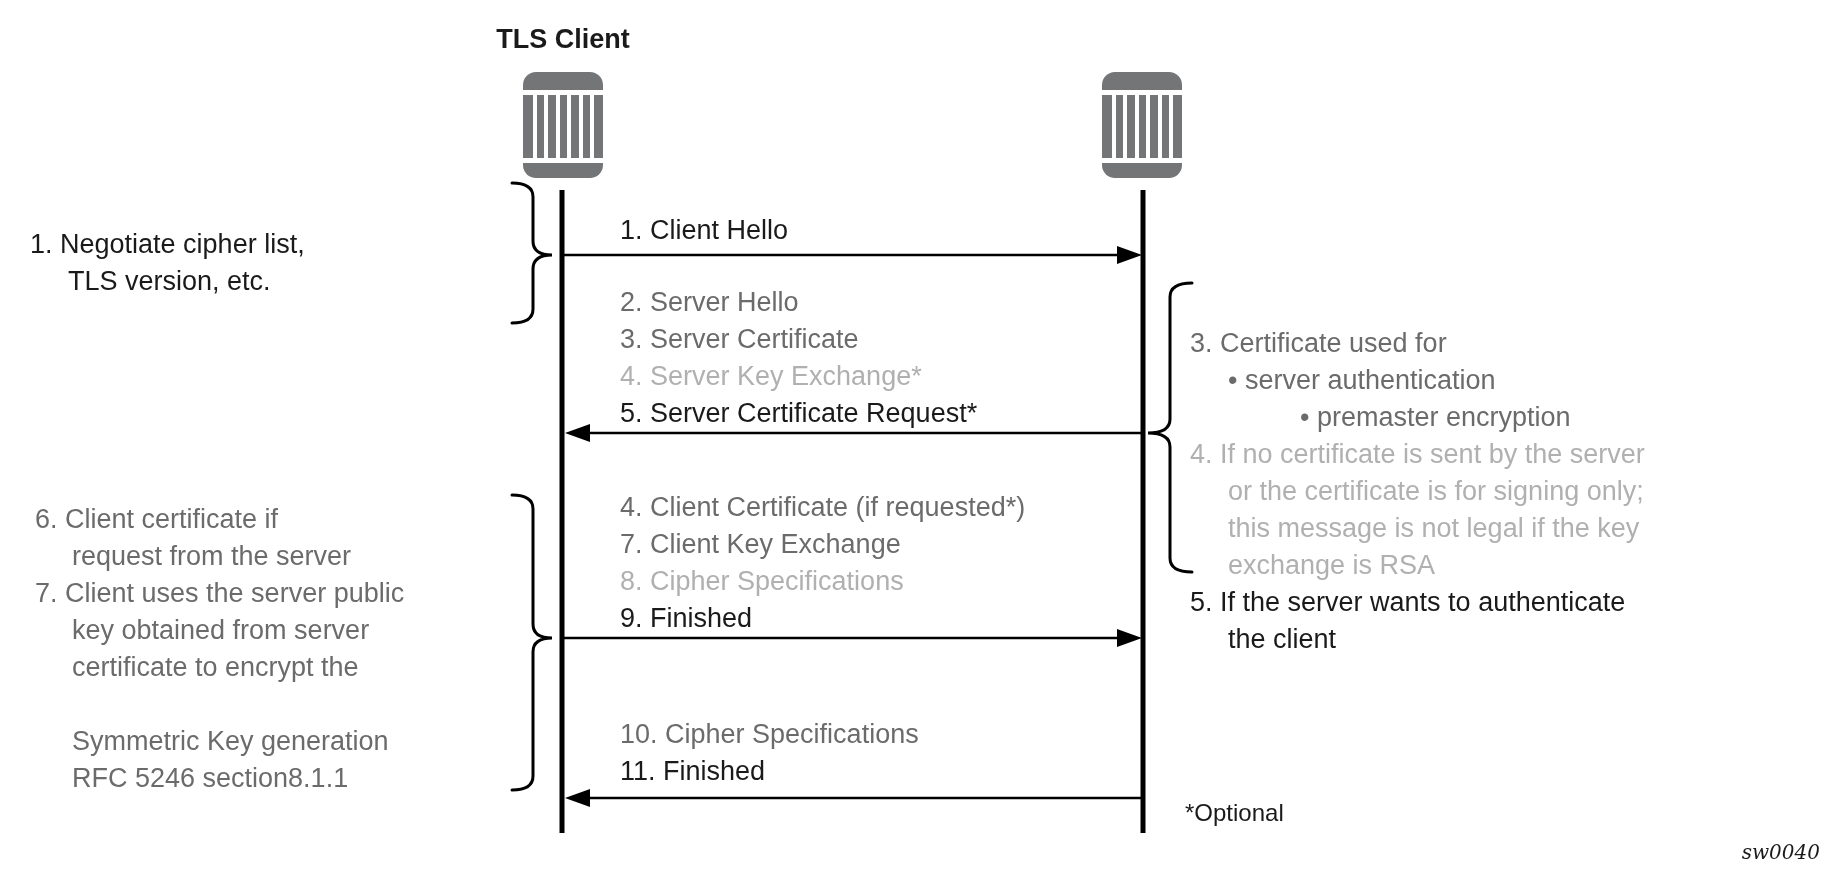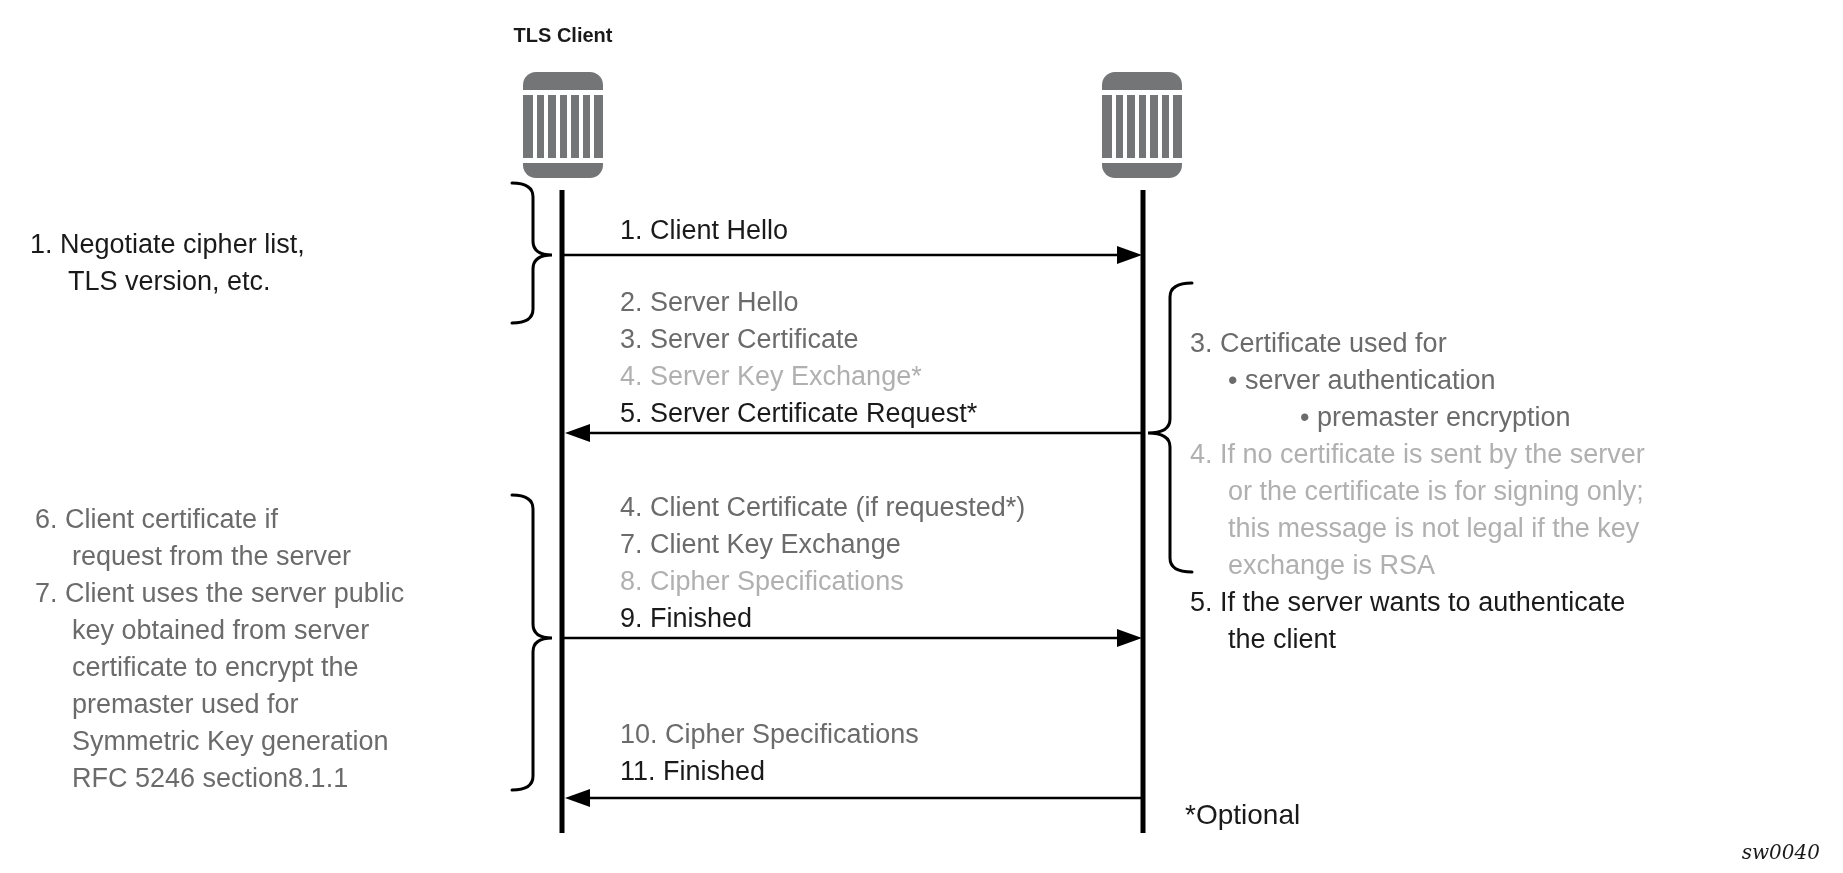--- a/index.html
+++ b/index.html
@@ -5,25 +5,25 @@
   html,body{margin:0;padding:0;background:#fff;}
   #stage{
     position:relative;
     width:1843px;height:873px;
     background:var(--color-background,#fff);
     font-family:"Liberation Sans",sans-serif;
     overflow:hidden;
   }
   .txt{position:absolute;white-space:nowrap;font-size:27px;line-height:1.1;}
   .actor-title{position:absolute;top:24px;width:300px;text-align:center;
-    font-size:20px;font-weight:bold;color:var(--color-text-black,#1a1a1a);}
+    font-size:27px;font-weight:bold;color:var(--color-text-black,#1a1a1a);}
   .t-black{color:var(--color-text-black,#1a1a1a);}
   .t-gray{color:var(--color-text-gray,#6b6b6b);}
   .t-light{color:var(--color-text-light-gray,#b0b0b0);}
-  .footnote{font-size:28px;}
+  .footnote{font-size:24px;}
   .figure-code{
     position:absolute;left:1600px;top:840px;width:220px;text-align:right;
     font-family:"DejaVu Serif",serif;font-style:italic;font-size:20px;
     color:var(--color-text-black,#1a1a1a);
   }
   svg{position:absolute;left:0;top:0;}
   .lifeline{stroke:var(--color-line-black,#000);stroke-width:5;}
   .msg-line{stroke:var(--color-line-black,#000);stroke-width:2.5;}
   .msg-head{fill:var(--color-line-black,#000);}
   .brace{stroke:var(--color-line-black,#000);stroke-width:3;fill:none;stroke-linecap:round;}
@@ -104,21 +104,20 @@
   <div class="txt t-black" style="left:620px;top:757px;">11. Finished</div>
 
   <div class="txt t-black" style="left:30px;top:230px;">1. Negotiate cipher list,</div>
   <div class="txt t-black" style="left:68px;top:267px;">TLS version, etc.</div>
 
   <div class="txt t-gray" style="left:35px;top:505px;">6. Client certificate if</div>
   <div class="txt t-gray" style="left:72px;top:542px;">request from the server</div>
   <div class="txt t-gray" style="left:35px;top:579px;">7. Client uses the server public</div>
   <div class="txt t-gray" style="left:72px;top:616px;">key obtained from server</div>
   <div class="txt t-gray" style="left:72px;top:653px;">certificate to encrypt the</div>
-  <div class="txt t-gray" style="left:72px;top:690px;">premaster used for</div>
   <div class="txt t-gray" style="left:72px;top:727px;">Symmetric Key generation</div>
   <div class="txt t-gray" style="left:72px;top:764px;">RFC 5246 section8.1.1</div>
 
   <div class="txt t-gray" style="left:1190px;top:329px;">3. Certificate used for</div>
   <div class="txt t-gray" style="left:1228px;top:366px;">• server authentication</div>
   <div class="txt t-gray" style="left:1300px;top:403px;">• premaster encryption</div>
   <div class="txt t-light" style="left:1190px;top:440px;">4. If no certificate is sent by the server</div>
   <div class="txt t-light" style="left:1228px;top:477px;">or the certificate is for signing only;</div>
   <div class="txt t-light" style="left:1228px;top:514px;">this message is not legal if the key</div>
   <div class="txt t-light" style="left:1228px;top:551px;">exchange is RSA</div>

